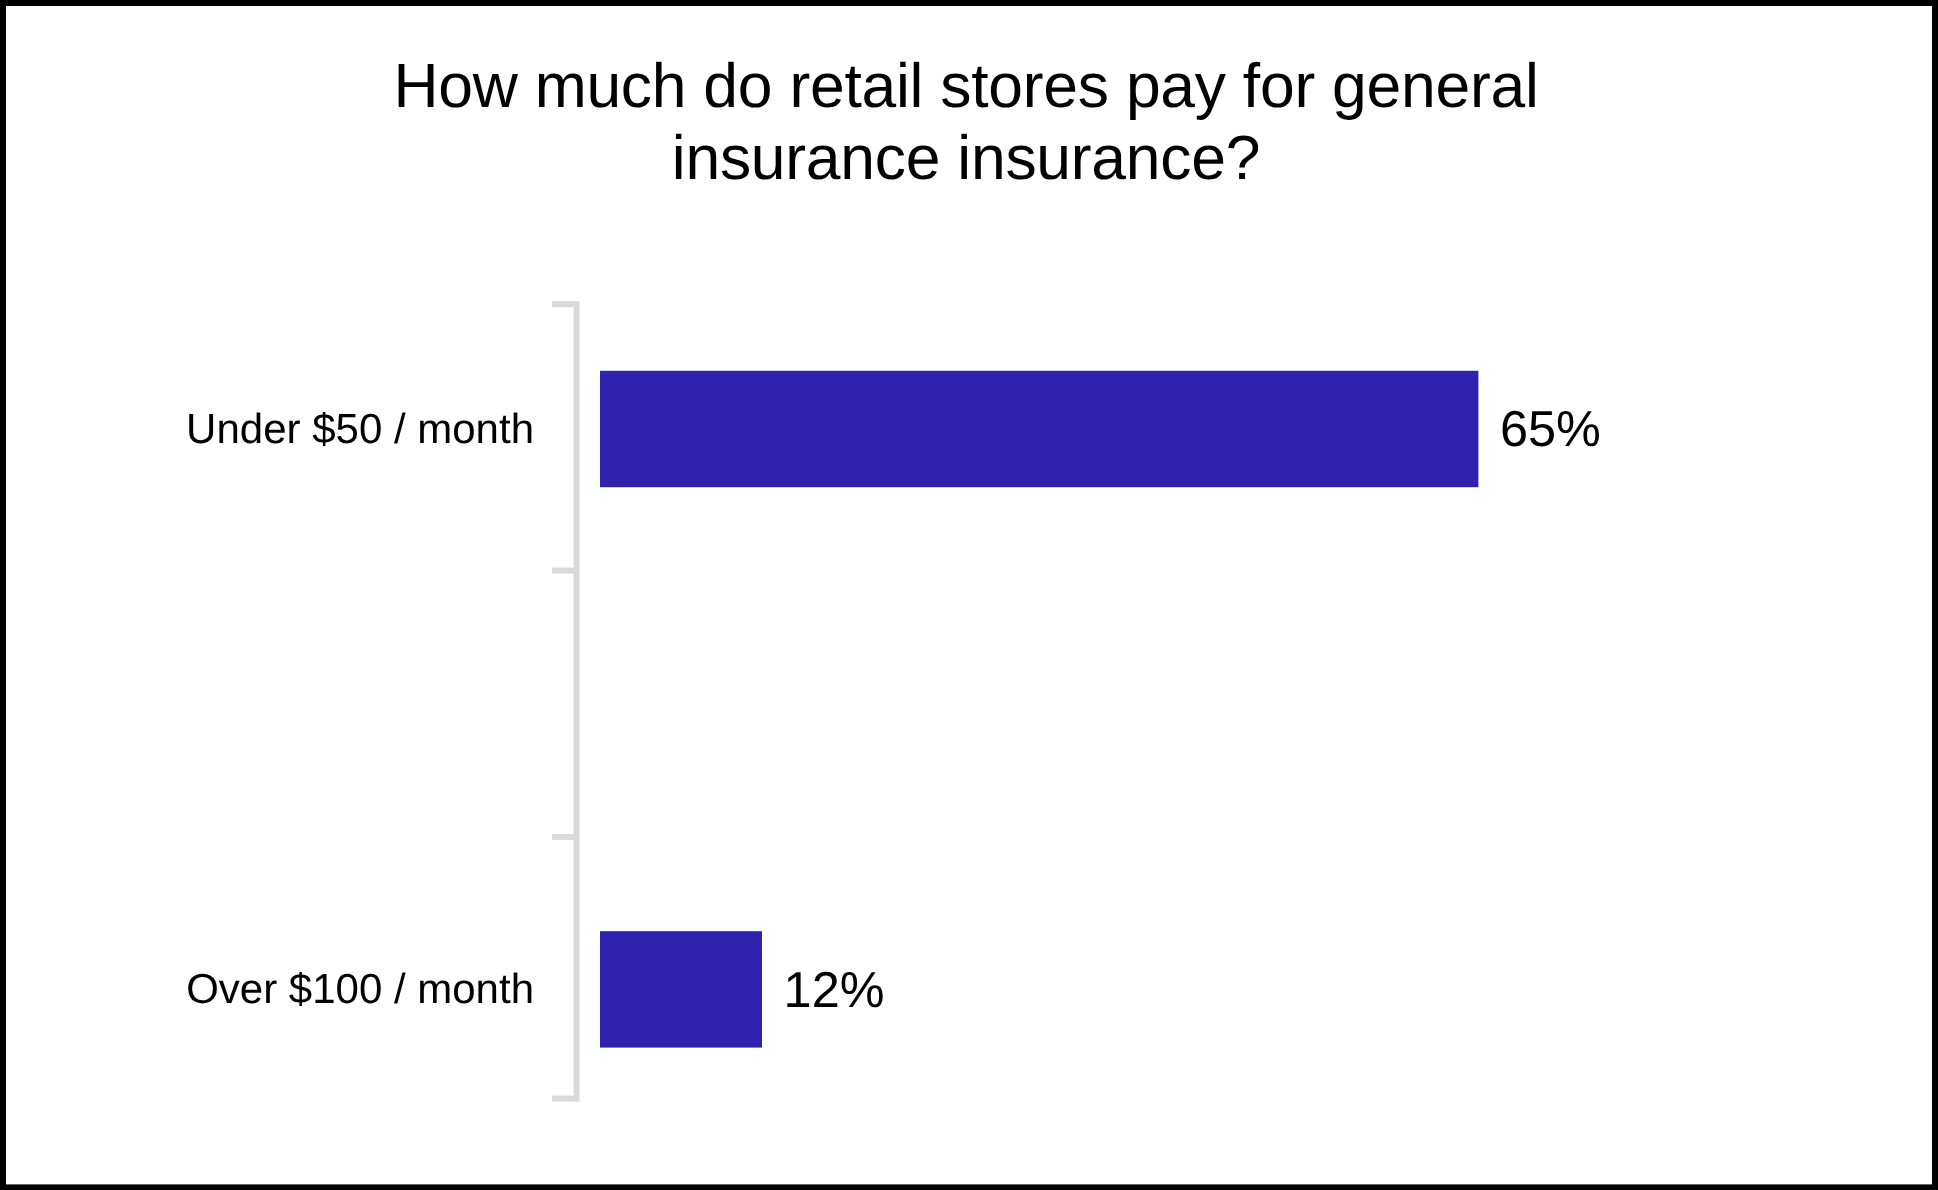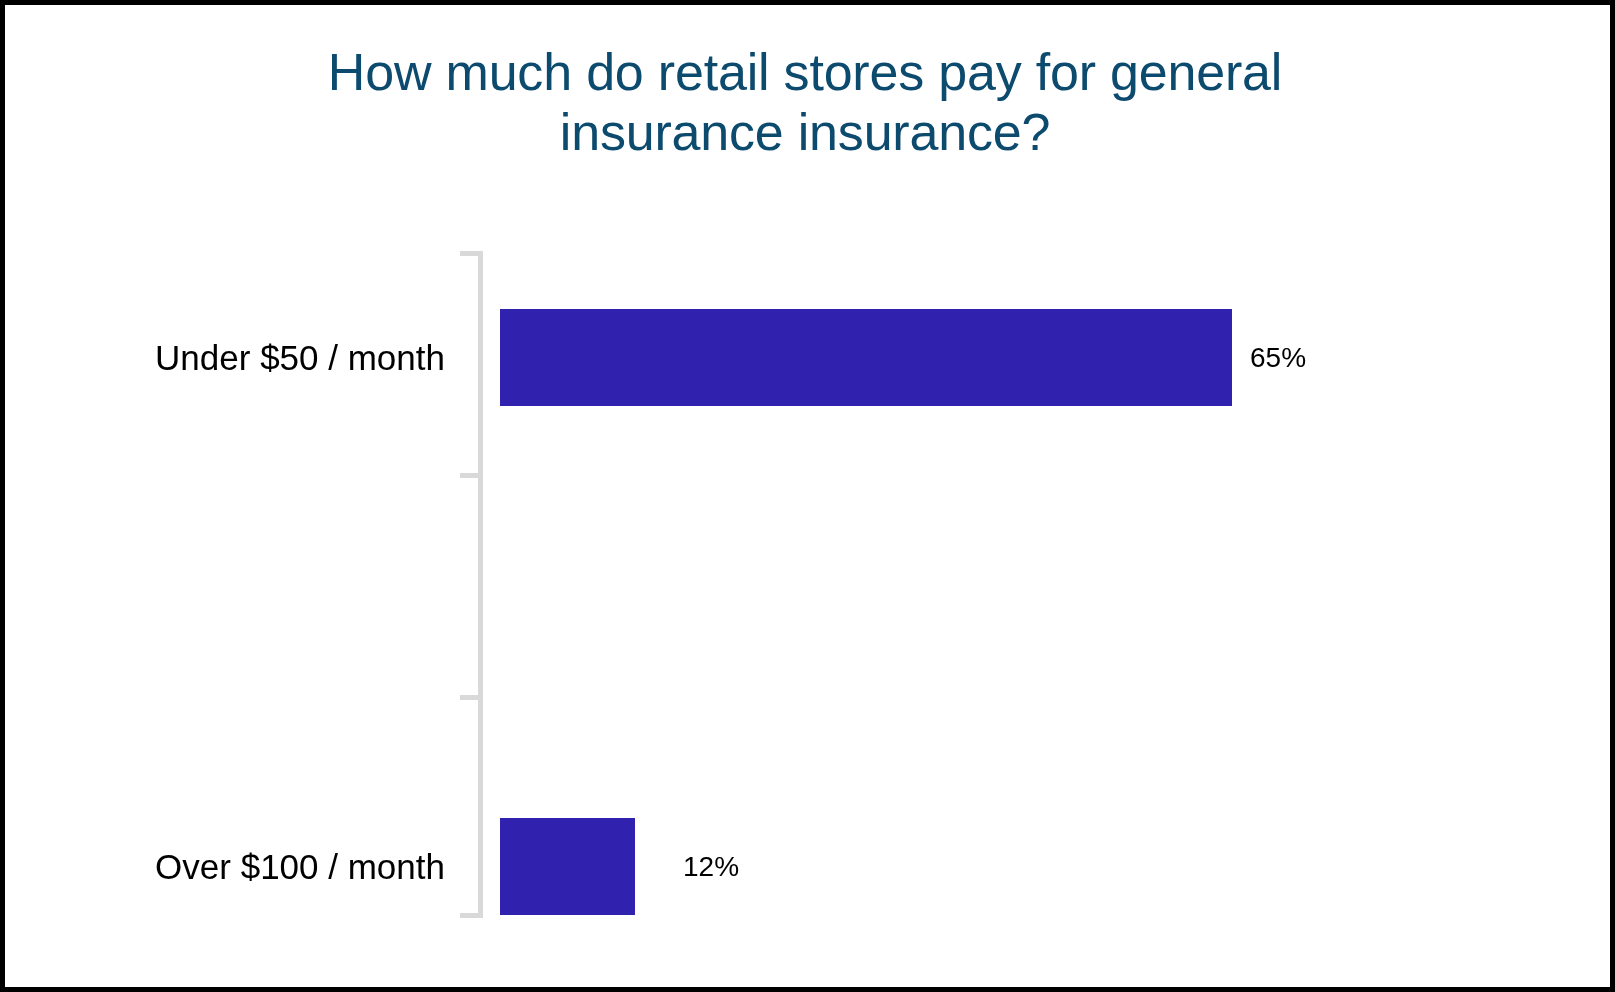--- a/index.html
+++ b/index.html
@@ -26,21 +26,21 @@
 
   
   #chart-title {
     position: absolute;
     left: 150px;
     top: 38px;
     width: 1300px;
     text-align: center;
     font-size: 52px;
     line-height: 1.15;
-    color: #0c4a6e;
+    color: #000000;
     font-weight: 400;
     letter-spacing: -0.2px;
   }
   #chart-title .title-line {
     display: block;
     white-space: nowrap;
   }
 
   
   #plot-area {
@@ -74,21 +74,21 @@
 
   
   .bar-row {
     position: absolute;
     left: 0;
     width: 100%;
     height: 97px;
   }
   #bar-row-0 { top: 304px; }
   #bar-row-1 { top: 542px; }
-  #bar-row-2 { top: 813px; }
+  #bar-row-2 { top: 771px; }
 
   .category-label {
     position: absolute;
     left: 0px;
     top: 0;
     width: 440px;
     height: 97px;
     display: flex;
     align-items: center;
     justify-content: flex-end;
@@ -104,21 +104,21 @@
     height: 97px;
     background: #3022af;
   }
 
   .value-label {
     position: absolute;
     top: 0;
     height: 97px;
     display: flex;
     align-items: center;
-    font-size: 28px;
+    font-size: 42px;
     color: #000000;
     white-space: nowrap;
   }
 </style>
 </head>
 <body>
 
 <div id="figure">
 
   <div id="chart-title">
@@ -137,17 +137,17 @@
     <div class="bar-row" id="bar-row-0">
       <div class="category-label">Under $50 / month</div>
       <div class="bar" style="width: 732px; background: rgb(48, 34, 175);"></div>
       <div class="value-label" style="left: 1245px;">65%</div>
     </div>
 
 
     <div class="bar-row" id="bar-row-2">
       <div class="category-label">Over $100 / month</div>
       <div class="bar" style="width: 135px; background: rgb(48, 34, 175);"></div>
-      <div class="value-label" style="left: 648px; margin-left: 30px;">12%</div>
+      <div class="value-label" style="left: 648px;">12%</div>
     </div>
 
   </div>
 </div>
 
 </body></html>

